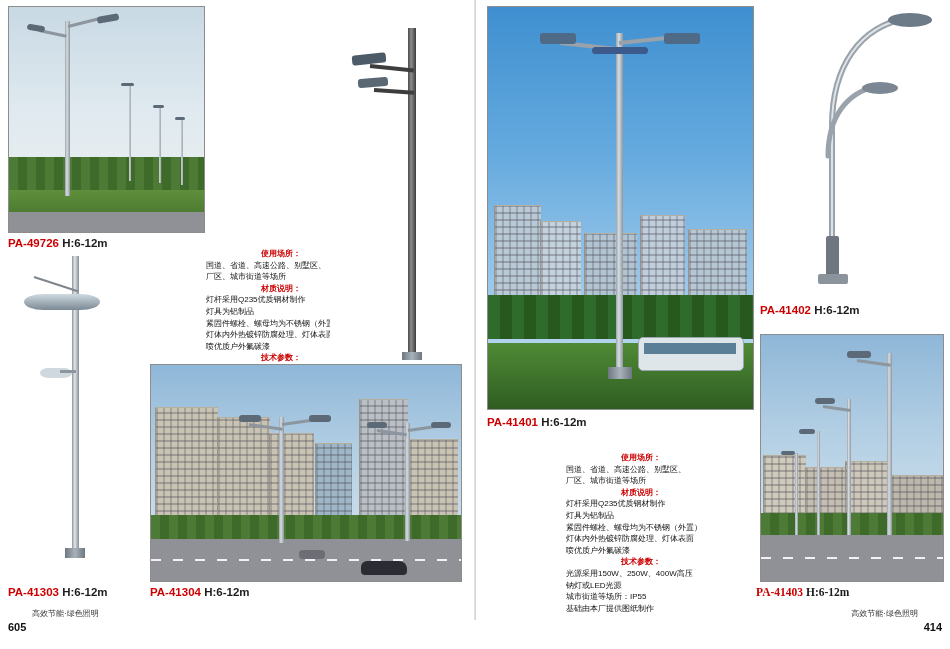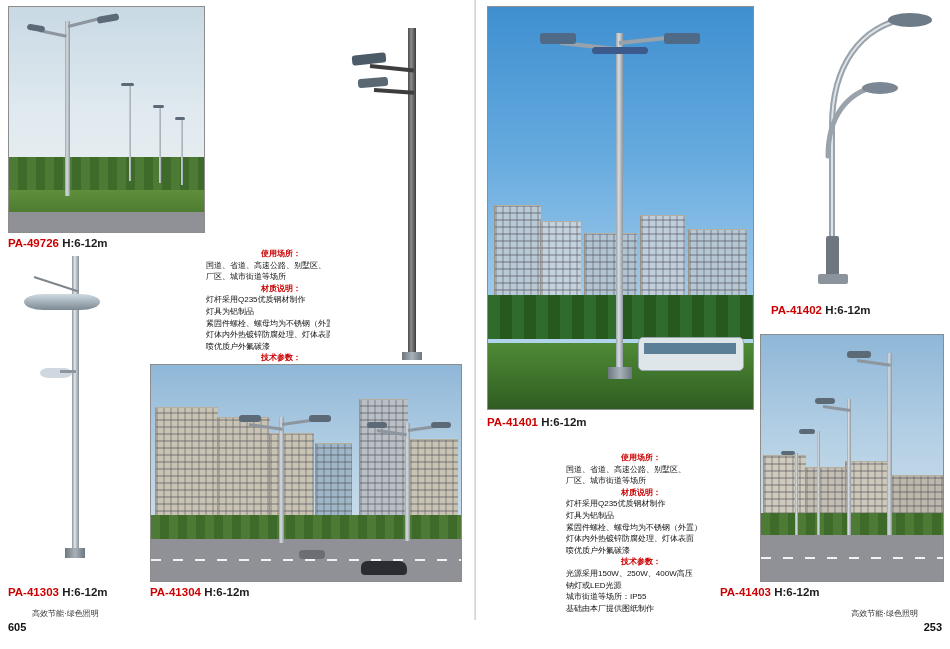--- a/index.html
+++ b/index.html
@@ -313,21 +313,21 @@
     <svg width="182" height="288">
       <path d="M72 258 L72 120 C72 60 100 20 148 12" stroke="#9aa3ab" stroke-width="6" fill="none" stroke-linecap="round"></path>
       <path d="M72 258 L72 120 C72 60 100 20 148 12" stroke="#dfe4e8" stroke-width="2" fill="none" stroke-linecap="round"></path>
       <ellipse cx="150" cy="14" rx="22" ry="7" fill="#6d7b88"></ellipse>
       <path d="M68 150 C68 112 86 86 118 80" stroke="#9aa3ab" stroke-width="5" fill="none" stroke-linecap="round"></path>
       <ellipse cx="120" cy="82" rx="18" ry="6" fill="#7b8894"></ellipse>
       <rect x="66" y="230" width="13" height="40" rx="2" fill="#6e7780"></rect>
       <rect x="58" y="268" width="30" height="10" rx="2" fill="#8b949c"></rect>
     </svg>
   </div>
-  <div class="caption" style="left:760px; top:304px;margin-left:11px;">
+  <div class="caption" style="left:760px; top:304px;">
     <span class="code">PA-41402</span>
     <span>H:6-12m</span>
   </div>
 
   <div class="spec" style="left:566px; top:452px;">
     <p class="hd">使用场所：</p>
     <p>国道、省道、高速公路、别墅区、
 厂区、城市街道等场所</p>
     <p class="hd">材质说明：</p>
     <p>灯杆采用Q235优质钢材制作
@@ -364,23 +364,23 @@
     <div class="arm" style="left:96px; top:24px; width:34px; height:3px; transform:rotate(8deg);"></div>
     <div class="head" style="left:86px; top:16px; width:24px; height:7px;"></div>
     <div class="pole" style="left:86px; top:64px; width:4px; height:136px;"></div>
     <div class="arm" style="left:62px; top:70px; width:28px; height:3px; transform:rotate(8deg);"></div>
     <div class="head" style="left:54px; top:63px; width:20px; height:6px;"></div>
     <div class="pole" style="left:56px; top:96px; width:3px; height:104px;"></div>
     <div class="head" style="left:38px; top:94px; width:16px; height:5px;"></div>
     <div class="pole" style="left:34px; top:118px; width:3px; height:82px;"></div>
     <div class="head" style="left:20px; top:116px; width:14px; height:4px;"></div>
   </div>
-  <div class="caption" style="left:720px; top:586px;">
+  <div class="caption" style="left:756px; top:586px;font-family:Liberation Serif, serif;">
     <span class="code">PA-41403</span>
     <span>H:6-12m</span>
   </div>
 
   <div class="folio folio-left">605</div>
   <div class="folio-text folio-text-left">高效节能·绿色照明</div>
-  <div class="folio folio-right">253</div>
+  <div class="folio folio-right">414</div>
   <div class="folio-text folio-text-right">高效节能·绿色照明</div>
 
 </div>
 
 </body></html>

